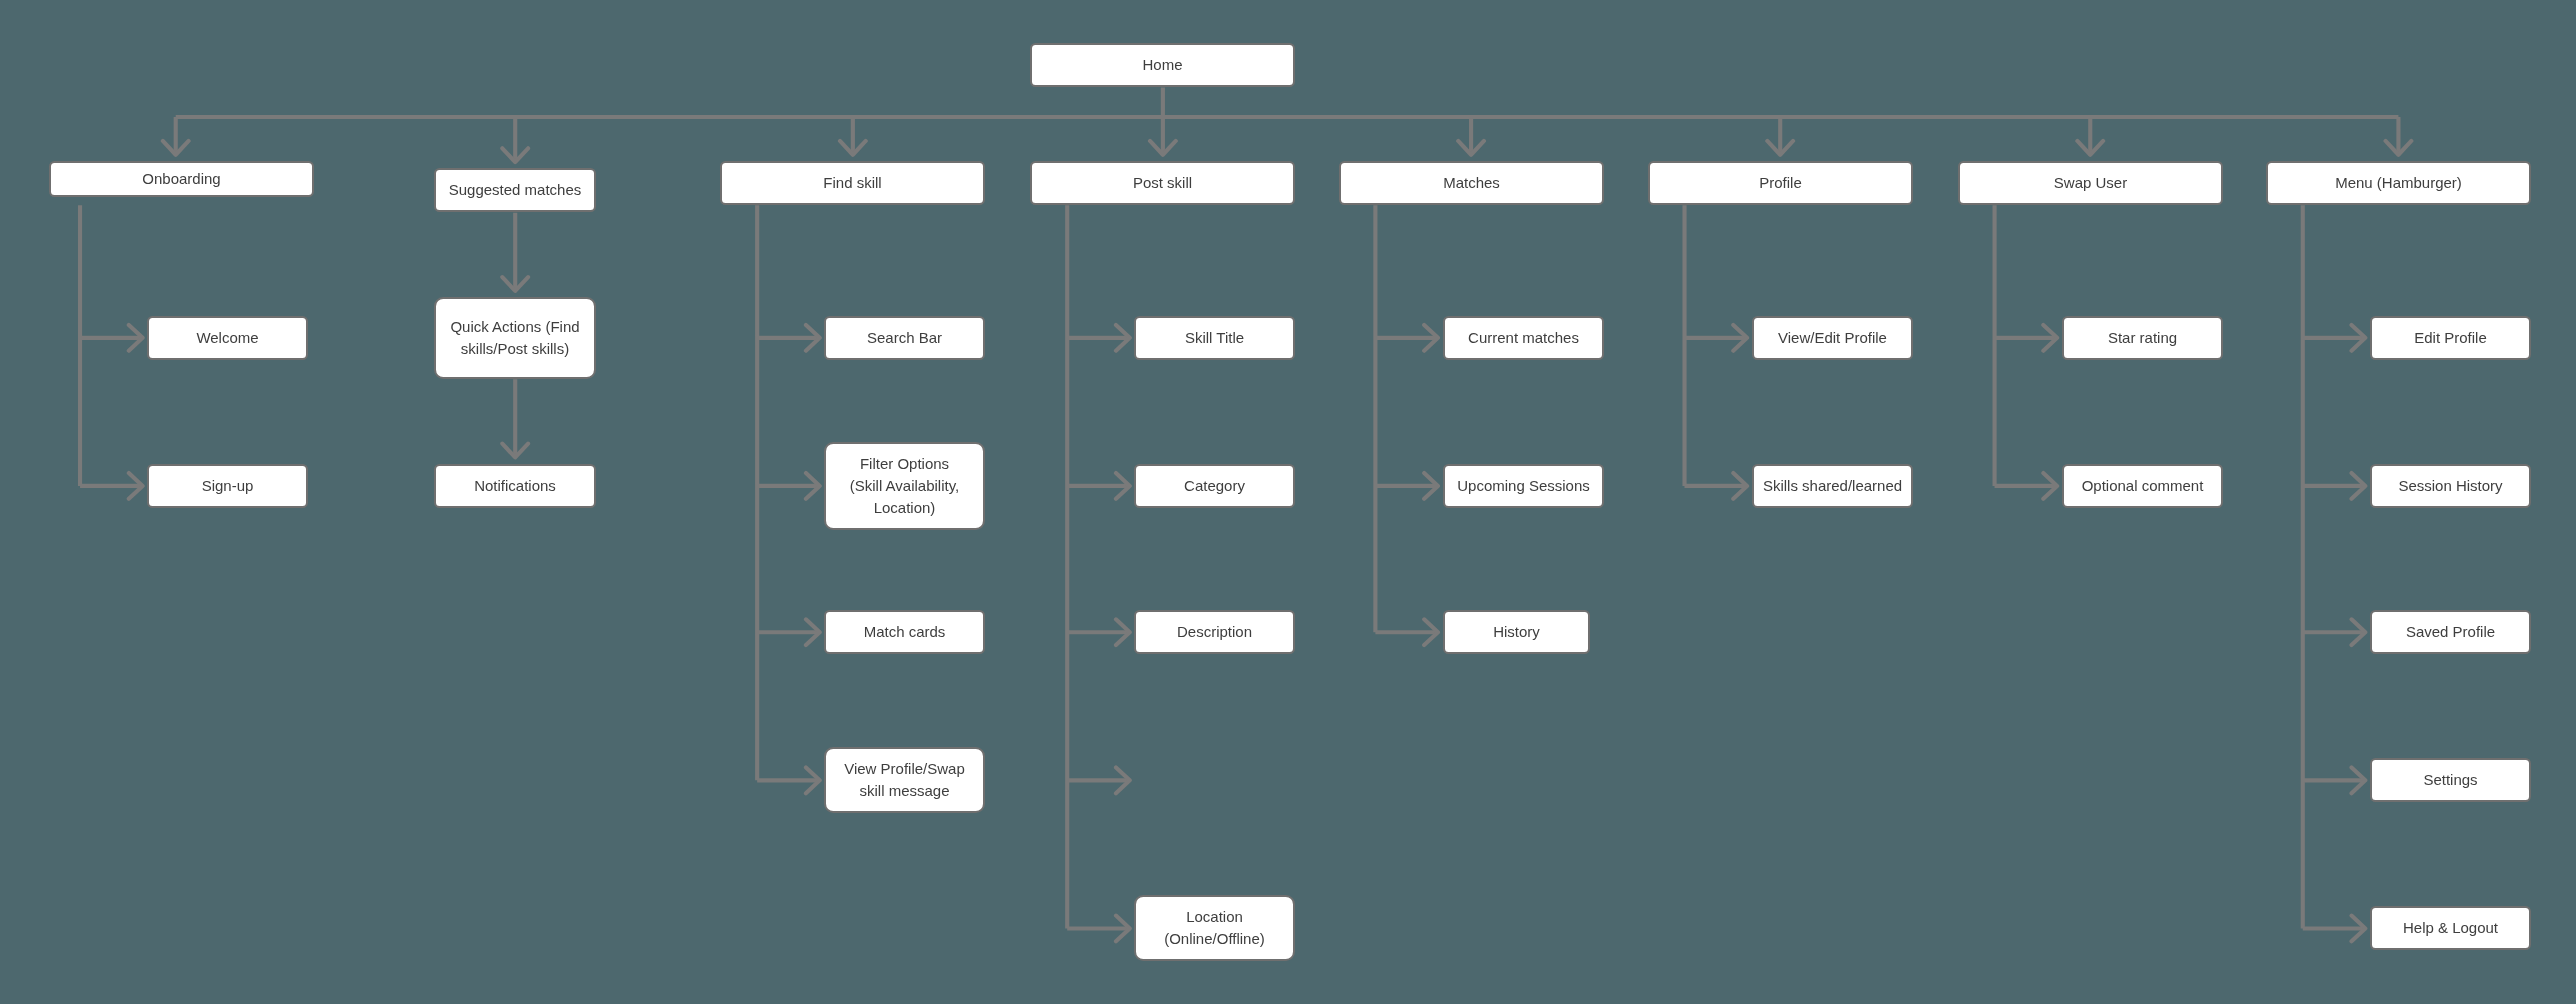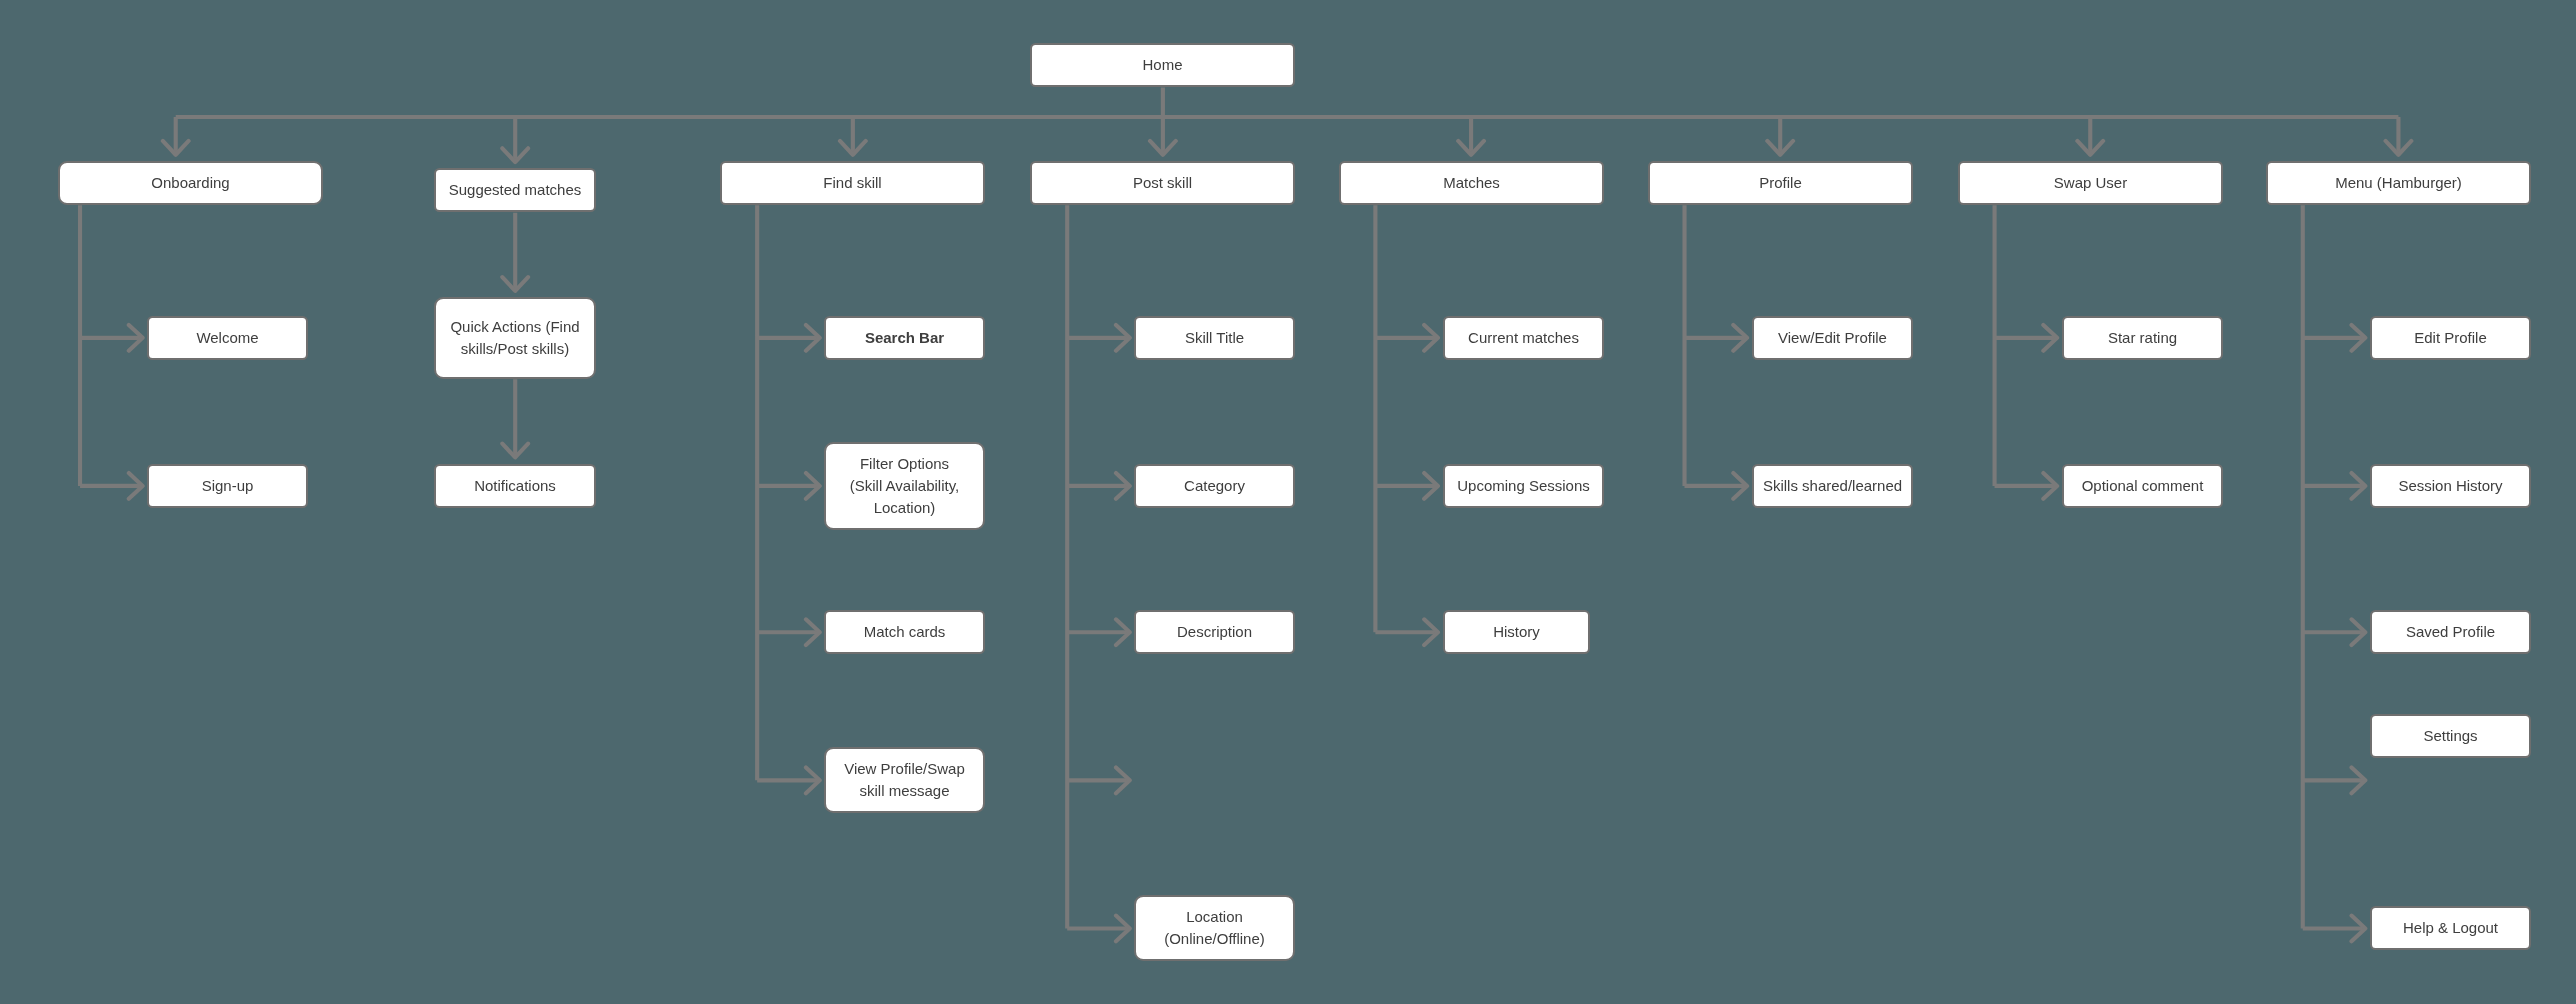--- a/index.html
+++ b/index.html
@@ -46,29 +46,29 @@
 </style>
 </head>
 <body>
 
 <div id="canvas">
   <svg id="connector-layer" viewBox="0 0 2800 1092" xmlns="http://www.w3.org/2000/svg">
       <path d="M1264 95 V127 M191 127 H2607 M191 127 V168 M87 223 V528 M87 367 H155 M87 528 H155 M560 127 V176 M560 231 V316 M560 412 V497 M927 127 V168 M823 223 V848 M823 367 H891 M823 528 H891 M823 687 H891 M823 848 H891 M1264 127 V168 M1160 223 V1009 M1160 367 H1228 M1160 528 H1228 M1160 687 H1228 M1160 848 H1228 M1160 1009 H1228 M1599 127 V168 M1495 223 V687 M1495 367 H1563 M1495 528 H1563 M1495 687 H1563 M1935 127 V168 M1831 223 V528 M1831 367 H1899 M1831 528 H1899 M2272 127 V168 M2168 223 V528 M2168 367 H2236 M2168 528 H2236 M2607 127 V168 M2503 223 V1009 M2503 367 H2571 M2503 528 H2571 M2503 687 H2571 M2503 848 H2571 M2503 1009 H2571" fill="none" stroke="#7A7A7A" stroke-width="4.5"></path>
       <path d="M177 153 L191 168 L205 153 M140 353 L155 367 L140 381 M140 514 L155 528 L140 542 M546 161 L560 176 L574 161 M546 301 L560 316 L574 301 M546 482 L560 497 L574 482 M913 153 L927 168 L941 153 M876 353 L891 367 L876 381 M876 514 L891 528 L876 542 M876 673 L891 687 L876 701 M876 834 L891 848 L876 862 M1250 153 L1264 168 L1278 153 M1213 353 L1228 367 L1213 381 M1213 514 L1228 528 L1213 542 M1213 673 L1228 687 L1213 701 M1213 834 L1228 848 L1213 862 M1213 995 L1228 1009 L1213 1023 M1585 153 L1599 168 L1613 153 M1548 353 L1563 367 L1548 381 M1548 514 L1563 528 L1548 542 M1548 673 L1563 687 L1548 701 M1921 153 L1935 168 L1949 153 M1884 353 L1899 367 L1884 381 M1884 514 L1899 528 L1884 542 M2258 153 L2272 168 L2286 153 M2221 353 L2236 367 L2221 381 M2221 514 L2236 528 L2221 542 M2593 153 L2607 168 L2621 153 M2556 353 L2571 367 L2556 381 M2556 514 L2571 528 L2556 542 M2556 673 L2571 687 L2556 701 M2556 834 L2571 848 L2556 862 M2556 995 L2571 1009 L2556 1023" fill="none" stroke="#7A7A7A" stroke-width="4.5" stroke-linecap="round" stroke-linejoin="round"></path>
     </svg>
 <div class="node" style="left: 1030px; top: 43px; width: 265px; height: 44px;">Home</div>
-    <div class="node" style="left: 58px; top: 161px; width: 265px; height: 44px; border-radius: 9px;">Onboarding</div>
+    <div class="node" style="left: 49px; top: 161px; width: 265px; height: 36px;">Onboarding</div>
     <div class="node" style="left: 147px; top: 316px; width: 161px; height: 44px;">Welcome</div>
     <div class="node" style="left: 147px; top: 464px; width: 161px; height: 44px;">Sign-up</div>
     <div class="node" style="left: 434px; top: 168px; width: 162px; height: 44px;">Suggested matches</div>
     <div class="node multi" style="left: 434px; top: 297px; width: 162px; height: 82px;">Quick Actions (Find
 skills/Post skills)</div>
     <div class="node" style="left: 434px; top: 464px; width: 162px; height: 44px;">Notifications</div>
     <div class="node" style="left: 720px; top: 161px; width: 265px; height: 44px;">Find skill</div>
-    <div class="node" style="left: 824px; top: 316px; width: 161px; height: 44px; font-weight: bold;">Search Bar</div>
+    <div class="node" style="left: 824px; top: 316px; width: 161px; height: 44px;">Search Bar</div>
     <div class="node multi" style="left: 824px; top: 442px; width: 161px; height: 88px;">Filter Options
 (Skill Availability,
 Location)</div>
     <div class="node" style="left: 824px; top: 610px; width: 161px; height: 44px;">Match cards</div>
     <div class="node multi" style="left: 824px; top: 747px; width: 161px; height: 66px;">View Profile/Swap
 skill message</div>
     <div class="node" style="left: 1030px; top: 161px; width: 265px; height: 44px;">Post skill</div>
     <div class="node" style="left: 1134px; top: 316px; width: 161px; height: 44px;">Skill Title</div>
     <div class="node" style="left: 1134px; top: 464px; width: 161px; height: 44px;">Category</div>
     <div class="node" style="left: 1134px; top: 610px; width: 161px; height: 44px;">Description</div>
@@ -81,16 +81,16 @@
     <div class="node" style="left: 1648px; top: 161px; width: 265px; height: 44px;">Profile</div>
     <div class="node" style="left: 1752px; top: 316px; width: 161px; height: 44px;">View/Edit Profile</div>
     <div class="node" style="left: 1752px; top: 464px; width: 161px; height: 44px;">Skills shared/learned</div>
     <div class="node" style="left: 1958px; top: 161px; width: 265px; height: 44px;">Swap User</div>
     <div class="node" style="left: 2062px; top: 316px; width: 161px; height: 44px;">Star rating</div>
     <div class="node" style="left: 2062px; top: 464px; width: 161px; height: 44px;">Optional comment</div>
     <div class="node" style="left: 2266px; top: 161px; width: 265px; height: 44px;">Menu (Hamburger)</div>
     <div class="node" style="left: 2370px; top: 316px; width: 161px; height: 44px;">Edit Profile</div>
     <div class="node" style="left: 2370px; top: 464px; width: 161px; height: 44px;">Session History</div>
     <div class="node" style="left: 2370px; top: 610px; width: 161px; height: 44px;">Saved Profile</div>
-    <div class="node" style="left: 2370px; top: 714px; width: 161px; height: 44px;">Settings</div>
+    <div class="node" style="left: 2370px; top: 758px; width: 161px; height: 44px;">Settings</div>
     <div class="node" style="left: 2370px; top: 906px; width: 161px; height: 44px;">Help &amp; Logout</div>
   </div>
 
 
 </body></html>

